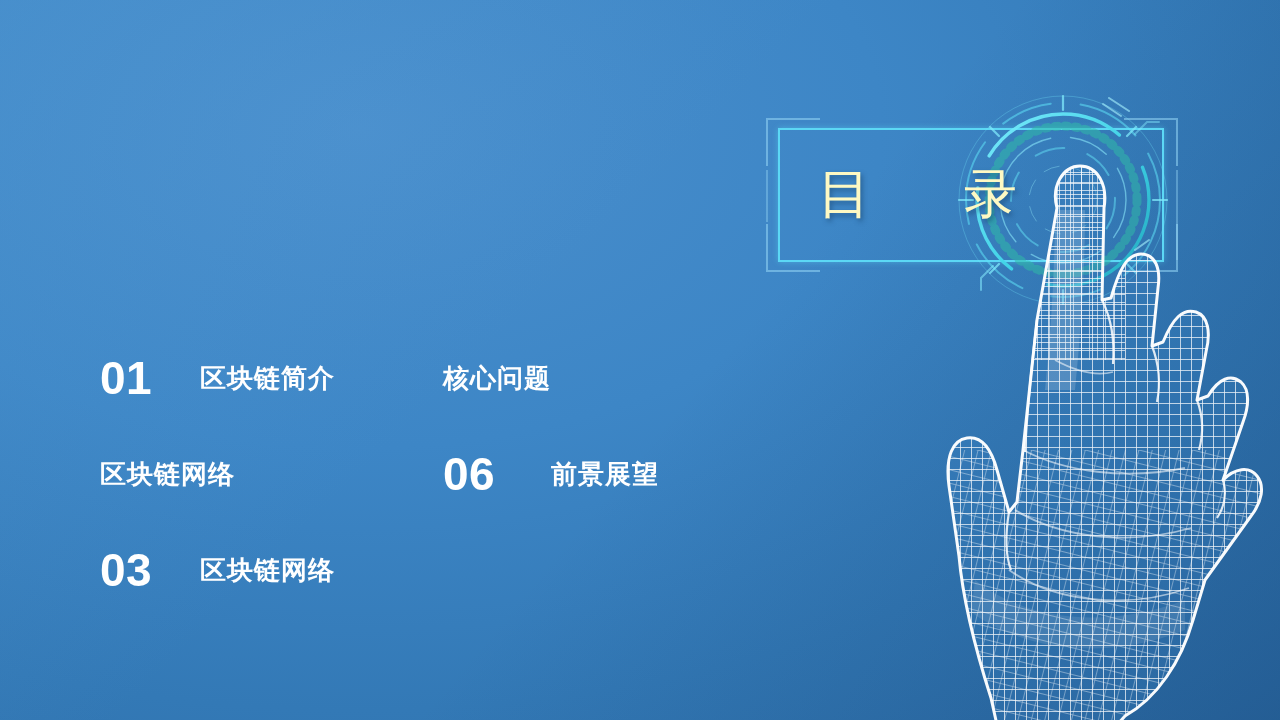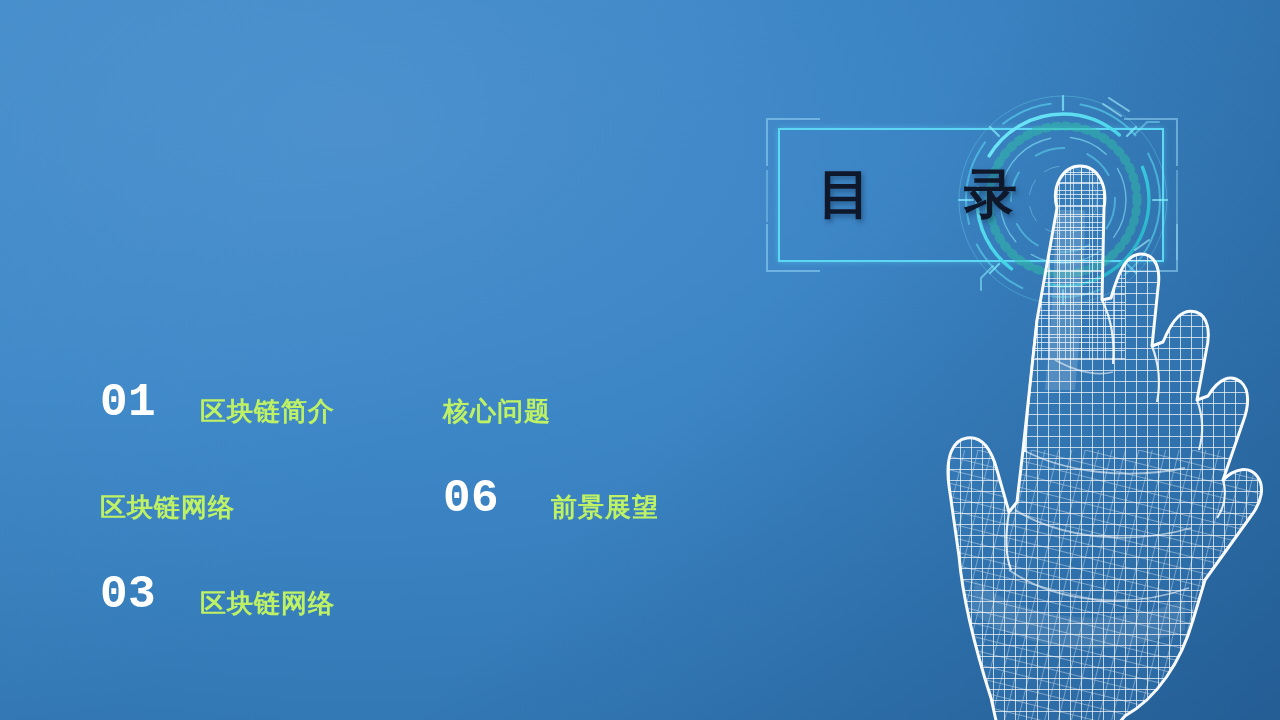--- a/index.html
+++ b/index.html
@@ -68,22 +68,22 @@
     border: 2px solid #5cd8f5;
     box-shadow: 0 0 6px rgba(92,216,245,0.45);
   }
 
   .title-text {
     position: absolute;
     left: 58px;
     top: 50%;
     transform: translateY(-50%);
     font-size: 53px;
-    font-weight: bold;
-    color: #0f172a;
+    font-weight: normal;
+    color: #fef9c3;
     letter-spacing: 20px;
     white-space: nowrap;
     text-shadow: 2px 3px 5px rgba(20,60,100,0.55);
     z-index: 6;
   }
 
   
   .hud {
     position: absolute;
     left: 953px;
@@ -115,37 +115,36 @@
   }
   .toc-col {
     position: absolute;
     top: 0;
   }
   .col-left  { left: 100px; }
   .col-right { left: 443px; }
 
   .toc-item {
     display: flex;
-    align-items: flex-end;
+    align-items: center;
     height: 96px;
-    font-family: Liberation Mono, monospace;
   }
   .toc-num {
     font-size: 46px;
     font-weight: bold;
     color: #ffffff;
     line-height: 1;
     letter-spacing: 0.5px;
     width: 100px;
     flex: 0 0 100px;
   }
   .toc-label {
     font-size: 26px;
     font-weight: bold;
-    color: #bef264;
+    color: #ffffff;
     line-height: 1;
     letter-spacing: 1px;
     white-space: nowrap;
   }
   .col-right .toc-num { width: 108px; flex: 0 0 108px; }
 </style>
 </head>
 <body>
 
 <div id="slide">

